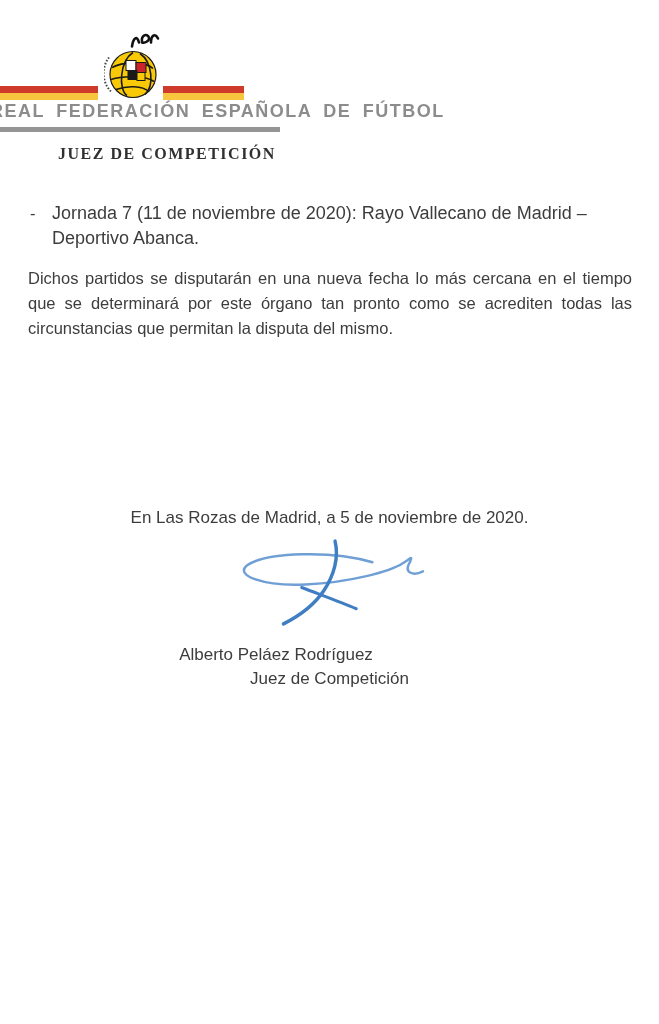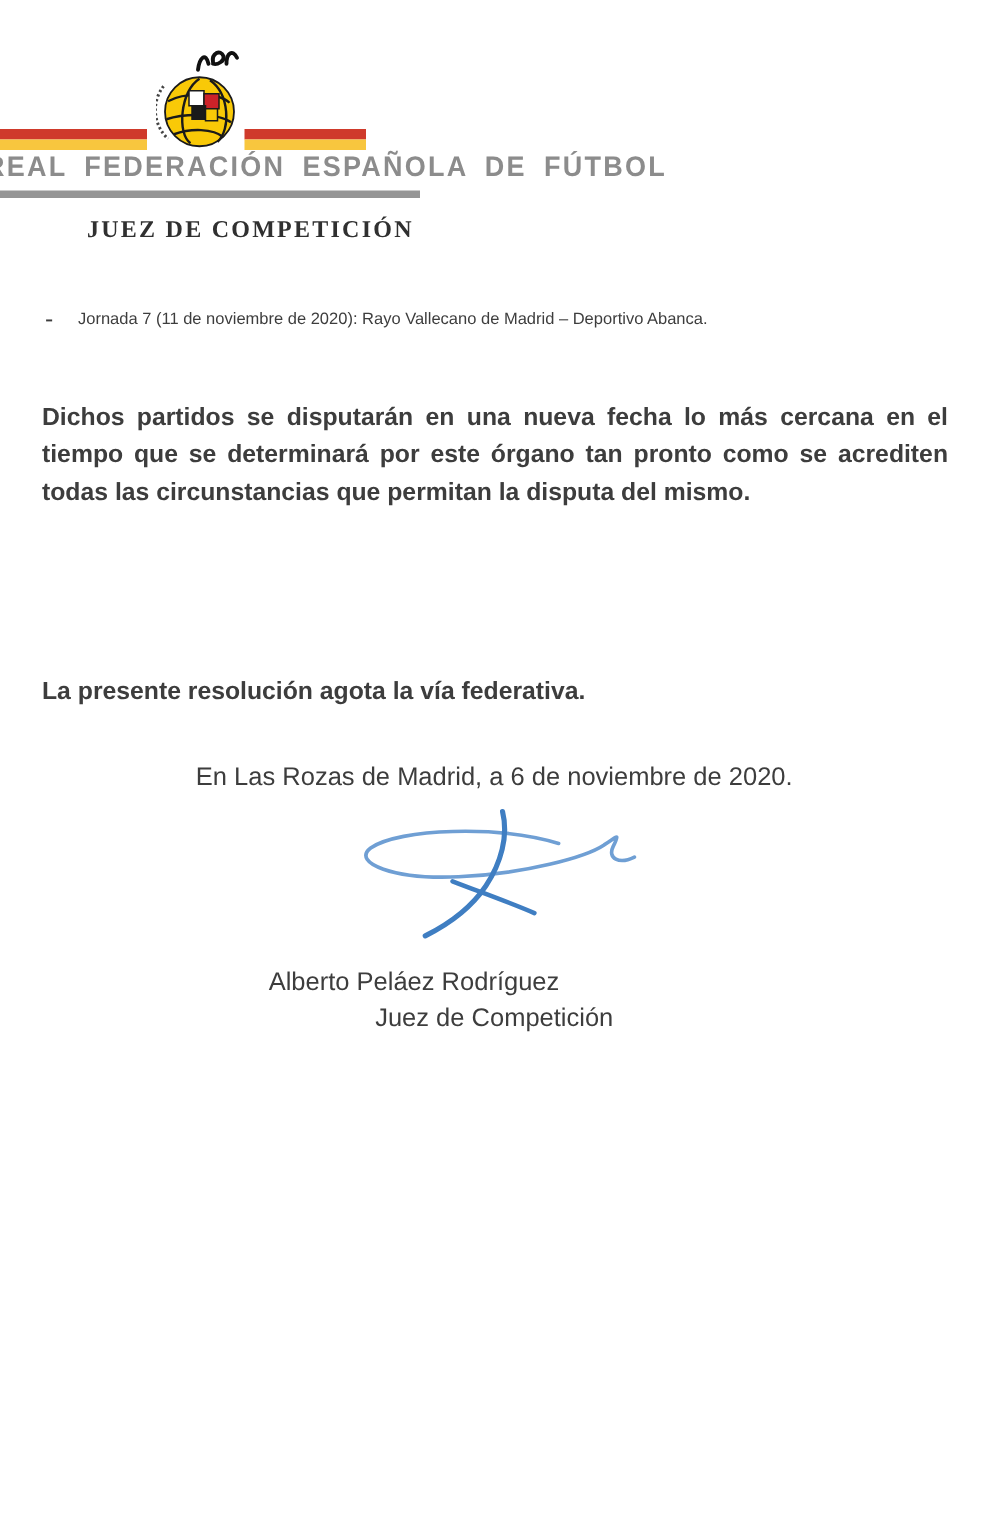--- a/index.html
+++ b/index.html
@@ -26,22 +26,22 @@
   }
   .header-divider{position:absolute;left:0;top:127px;width:280px;height:5px;background:#959595;}
   .dept{
     position:absolute;left:58px;top:145px;
     font-family:"Liberation Serif", serif;
     font-size:16px;letter-spacing:1.5px;color:#303030;font-weight:600;
     white-space:nowrap;
   }
   
   .bullet-marker{position:absolute;left:30px;top:201px;font-size:16.5px;line-height:25px;}
-  .bullet-text{position:absolute;left:52px;top:201px;width:582px;font-size:11px;line-height:25px;}
-  .para{position:absolute;left:28px;width:604px;margin:0;font-size:16.5px;line-height:25px;font-weight:bold;}
+  .bullet-text{position:absolute;left:52px;top:201px;width:582px;font-size:18px;line-height:25px;}
+  .para{position:absolute;left:28px;width:604px;margin:0;font-size:16.5px;line-height:25px;}
   .justify{text-align:justify;}
   .p1{top:266px;}
   .p2{top:347px;}
   .p3{top:449px;}
   .dateline{position:absolute;left:0;top:508px;width:659px;text-align:center;font-size:17px;}
   
   .signature{position:absolute;left:230px;top:537px;width:204px;height:96px;}
   .sig-name{position:absolute;left:0;top:645px;width:552px;text-align:center;font-size:17px;}
   .sig-title{position:absolute;left:0;top:669px;width:659px;text-align:center;font-size:17px;}
 </style>
@@ -88,23 +88,22 @@
 
     <div class="org-name">REAL FEDERACIÓN ESPAÑOLA DE FÚTBOL</div>
     <div class="header-divider"></div>
     <div class="dept">JUEZ DE COMPETICIÓN</div>
   </div>
 
   <div class="bullet-marker">-</div>
   <div class="bullet-text">Jornada 7 (11 de noviembre de 2020): Rayo Vallecano de Madrid – Deportivo Abanca.</div>
 
   <p class="para justify p1">Dichos partidos se disputarán en una nueva fecha lo más cercana en el tiempo que se determinará por este órgano tan pronto como se acrediten todas las circunstancias que permitan la disputa del mismo.</p>
-  <p class="para p3">La presente resolución agota la vía federativa.</p>
 
-  <div class="dateline">En Las Rozas de Madrid, a 6 de noviembre de 2020.</div>
+  <div class="dateline">En Las Rozas de Madrid, a 5 de noviembre de 2020.</div>
 
   <svg class="signature" viewBox="0 0 200 95">
     <g fill="none" stroke-linecap="round">
       <path d="M 140,25 C 100,13 35,15 16,28 C 3,38 32,49 74,47 C 118,45 158,34 170,26 C 178,21 181,17 176,27 C 172,35 180,39 190,34" stroke="#6f9fd4" stroke-width="2.4"></path>
       <path d="M 103,4 C 107,20 102,38 92,53 C 82,68 66,79 52,86" stroke="#3f7ec2" stroke-width="3.4"></path>
       <path d="M 70,50 C 88,57 108,64 124,71" stroke="#3f7ec2" stroke-width="3"></path>
     </g>
   </svg>
 
   <div class="sig-name">Alberto Peláez Rodríguez</div>

